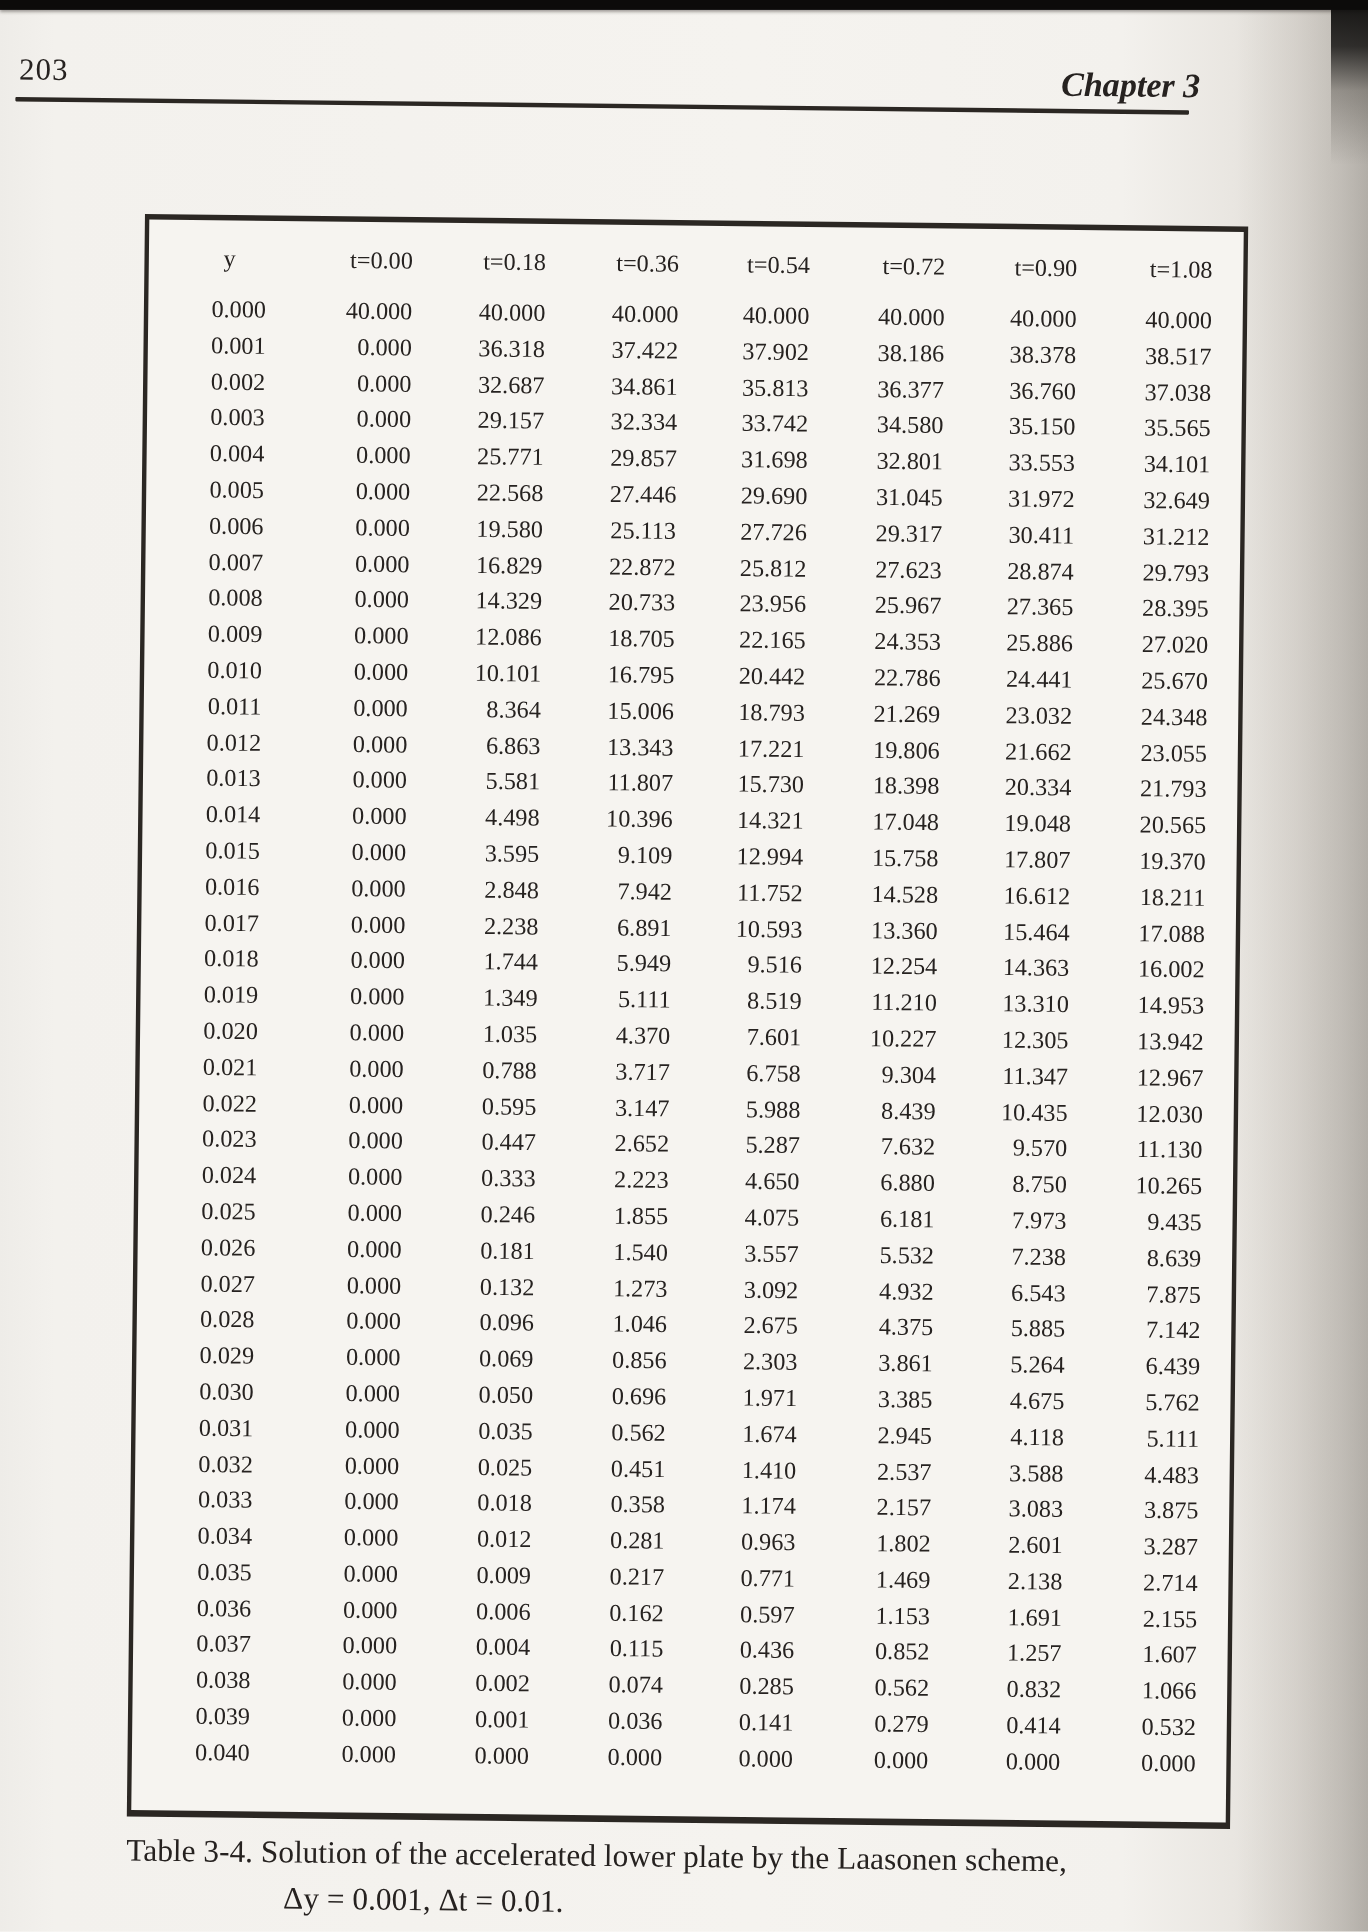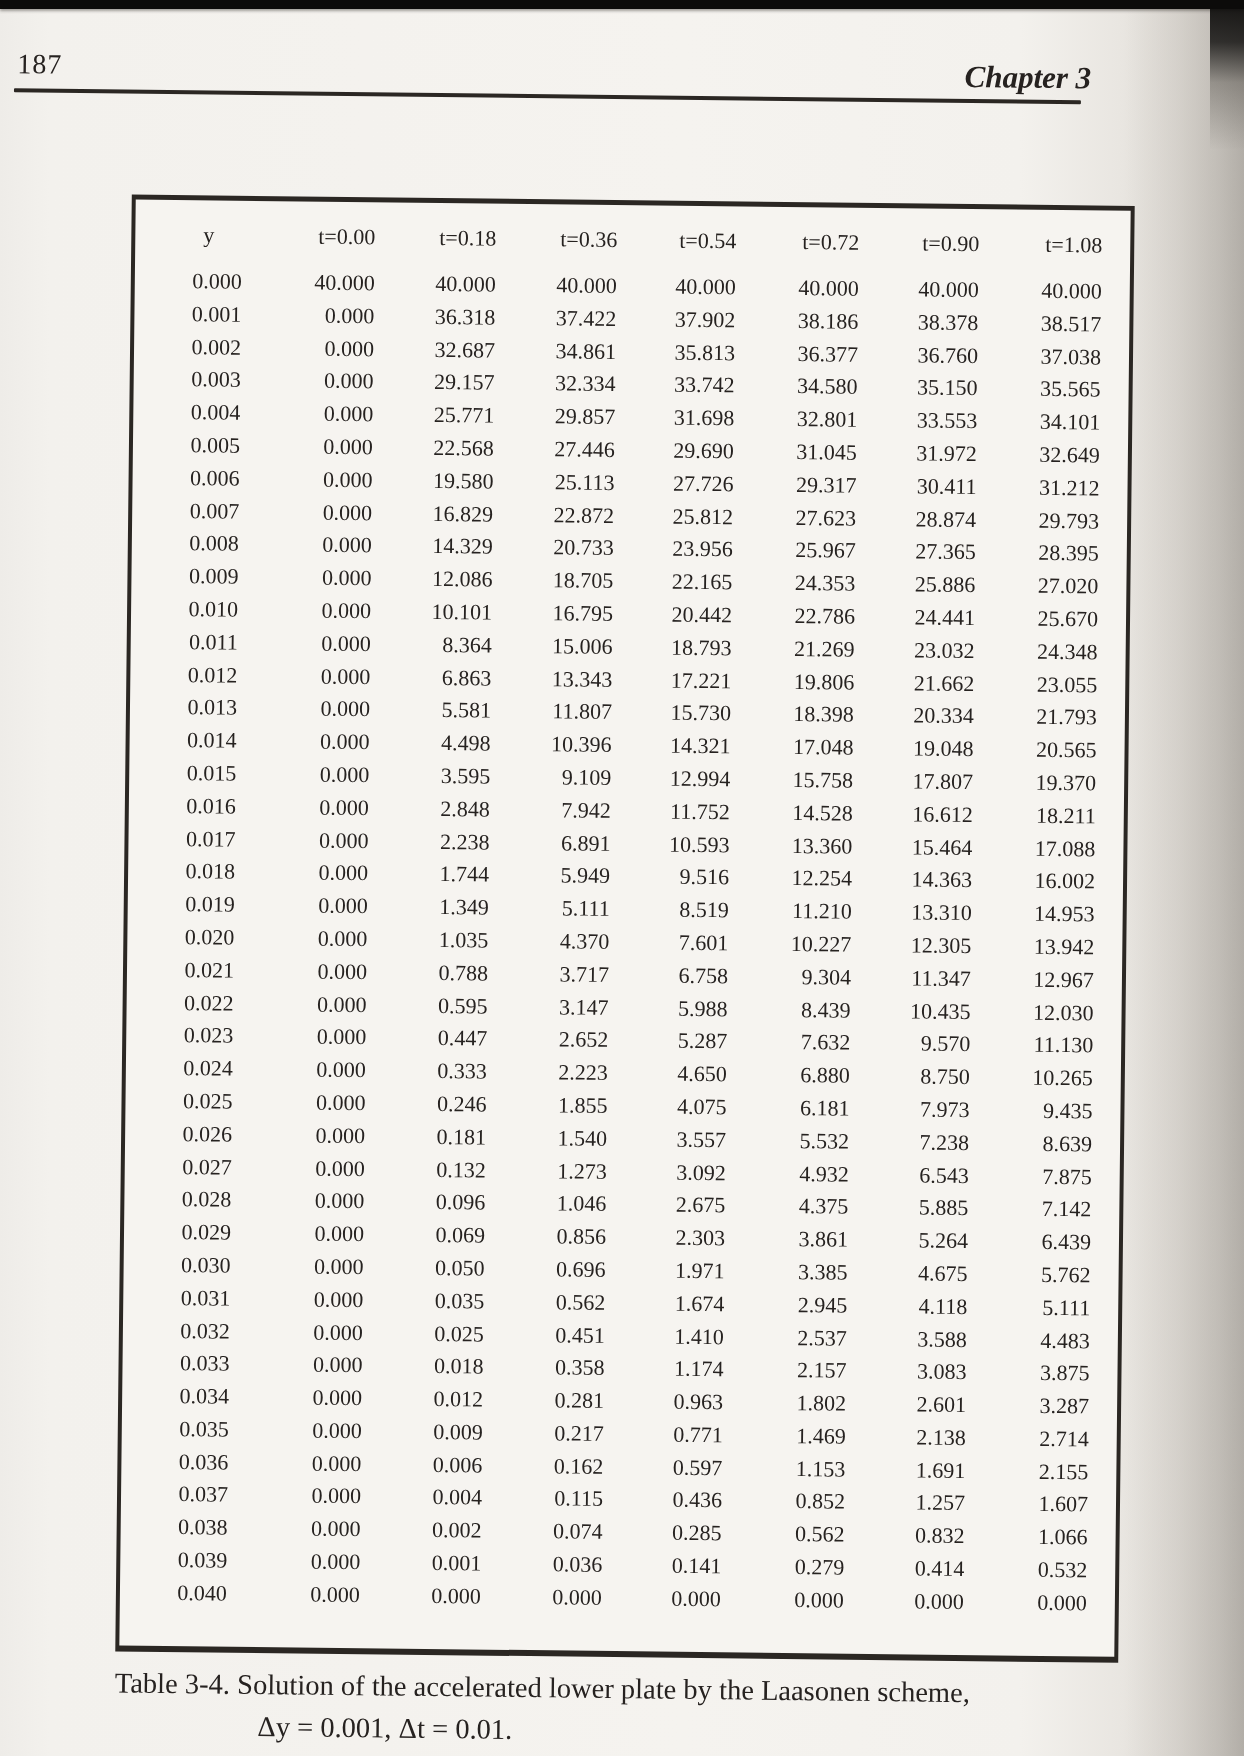--- a/index.html
+++ b/index.html
@@ -84,21 +84,21 @@
   }
 </style>
 </head>
 <body style="--ink: #262220; --border: #2b2723; --scan-edge: #0c0b0a;">
 
 <div class="scan-gutter"></div>
 <div class="scan-topbar"></div>
 <div class="scan-corner"></div>
 
 <div class="page">
-  <div class="page-number">187</div>
+  <div class="page-number">203</div>
   <div class="chapter-header">Chapter 3</div>
   <div class="header-rule"></div>
 
   <div class="dtable">
       <div class="trow head">
         <div class="tcell">y</div>
         <div class="tcell">t=0.00</div>
         <div class="tcell">t=0.18</div>
         <div class="tcell">t=0.36</div>
         <div class="tcell">t=0.54</div>

